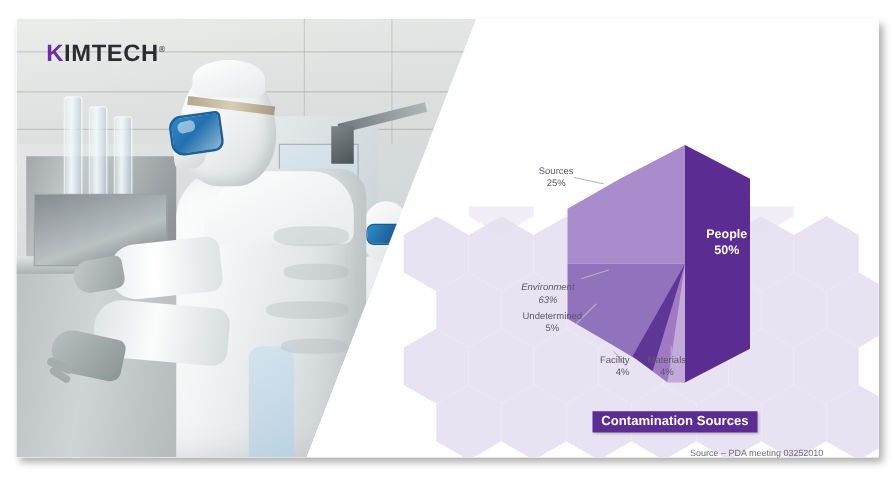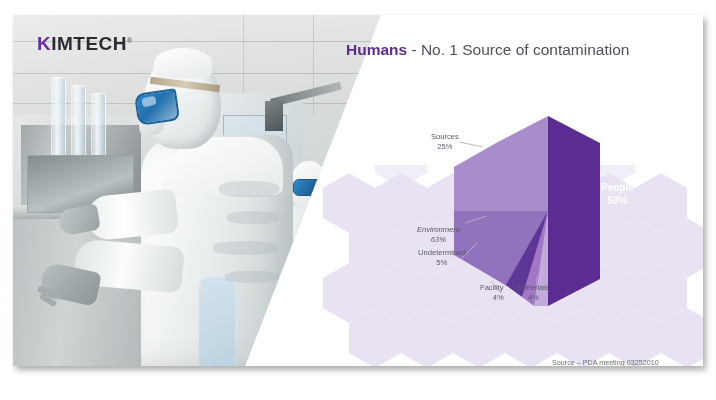--- a/index.html
+++ b/index.html
@@ -270,21 +270,20 @@
   
   .slice-label {
     position: absolute;
     left: 552px; top: 167px;
     color: #ffffff;
     font-size: 10px;
     font-weight: bold;
     text-align: center;
     line-height: 1.25;
     white-space: nowrap;
-    margin-left: 36px;
   }
 
   
   .banner {
     position: absolute; left: 461px; top: 314px;
     background: #5b2c91;
     color: #ffffff;
     font-size: 10.5px;
     font-weight: bold;
     padding: 2px 7px 3px 7px;
@@ -404,21 +403,20 @@
       <div class="w1-strap"></div>
       <div class="w1-mask"></div>
       <div class="w1-goggle"></div>
       <div class="w1-goggle-glint"></div>
 
       <div class="ph-shine"></div>
     </div>
 
     <div class="logo"><span class="k">K</span><span class="rest">IMTECH</span><span class="tm">®</span></div>
 
-    <div class="headline"><span class="strong">Humans</span><span class="light"> - No. 1 Source of contamination</span></div>
 
     <div class="chart-wrap">
       <svg width="200" height="200" viewBox="0 0 200 200">
 
         <polygon points="100,100 100,5 152,32 152,168 100,195" fill="#5b2c91"></polygon>
 
         <polygon points="100,100 100,5 48,32 6,56 6,100" fill="#a98ccc"></polygon>
 
         <polygon points="100,100 6,100 6,144 42,165 62,177" fill="#9172bd"></polygon>
 
@@ -465,17 +463,18 @@
     </div>
     <div class="lbl lbl-facility">
       <span>Facility</span>
       <span class="pct">4%</span>
     </div>
     <div class="lbl lbl-materials">
       <span>Materials</span>
       <span class="pct">4%</span>
     </div>
 
+    <div class="banner" style="background: rgb(91, 44, 145);">Contamination Sources</div>
 
     <div class="source">Source – PDA meeting 03252010</div>
 
   </div>
 </div>
 
 </body></html>

